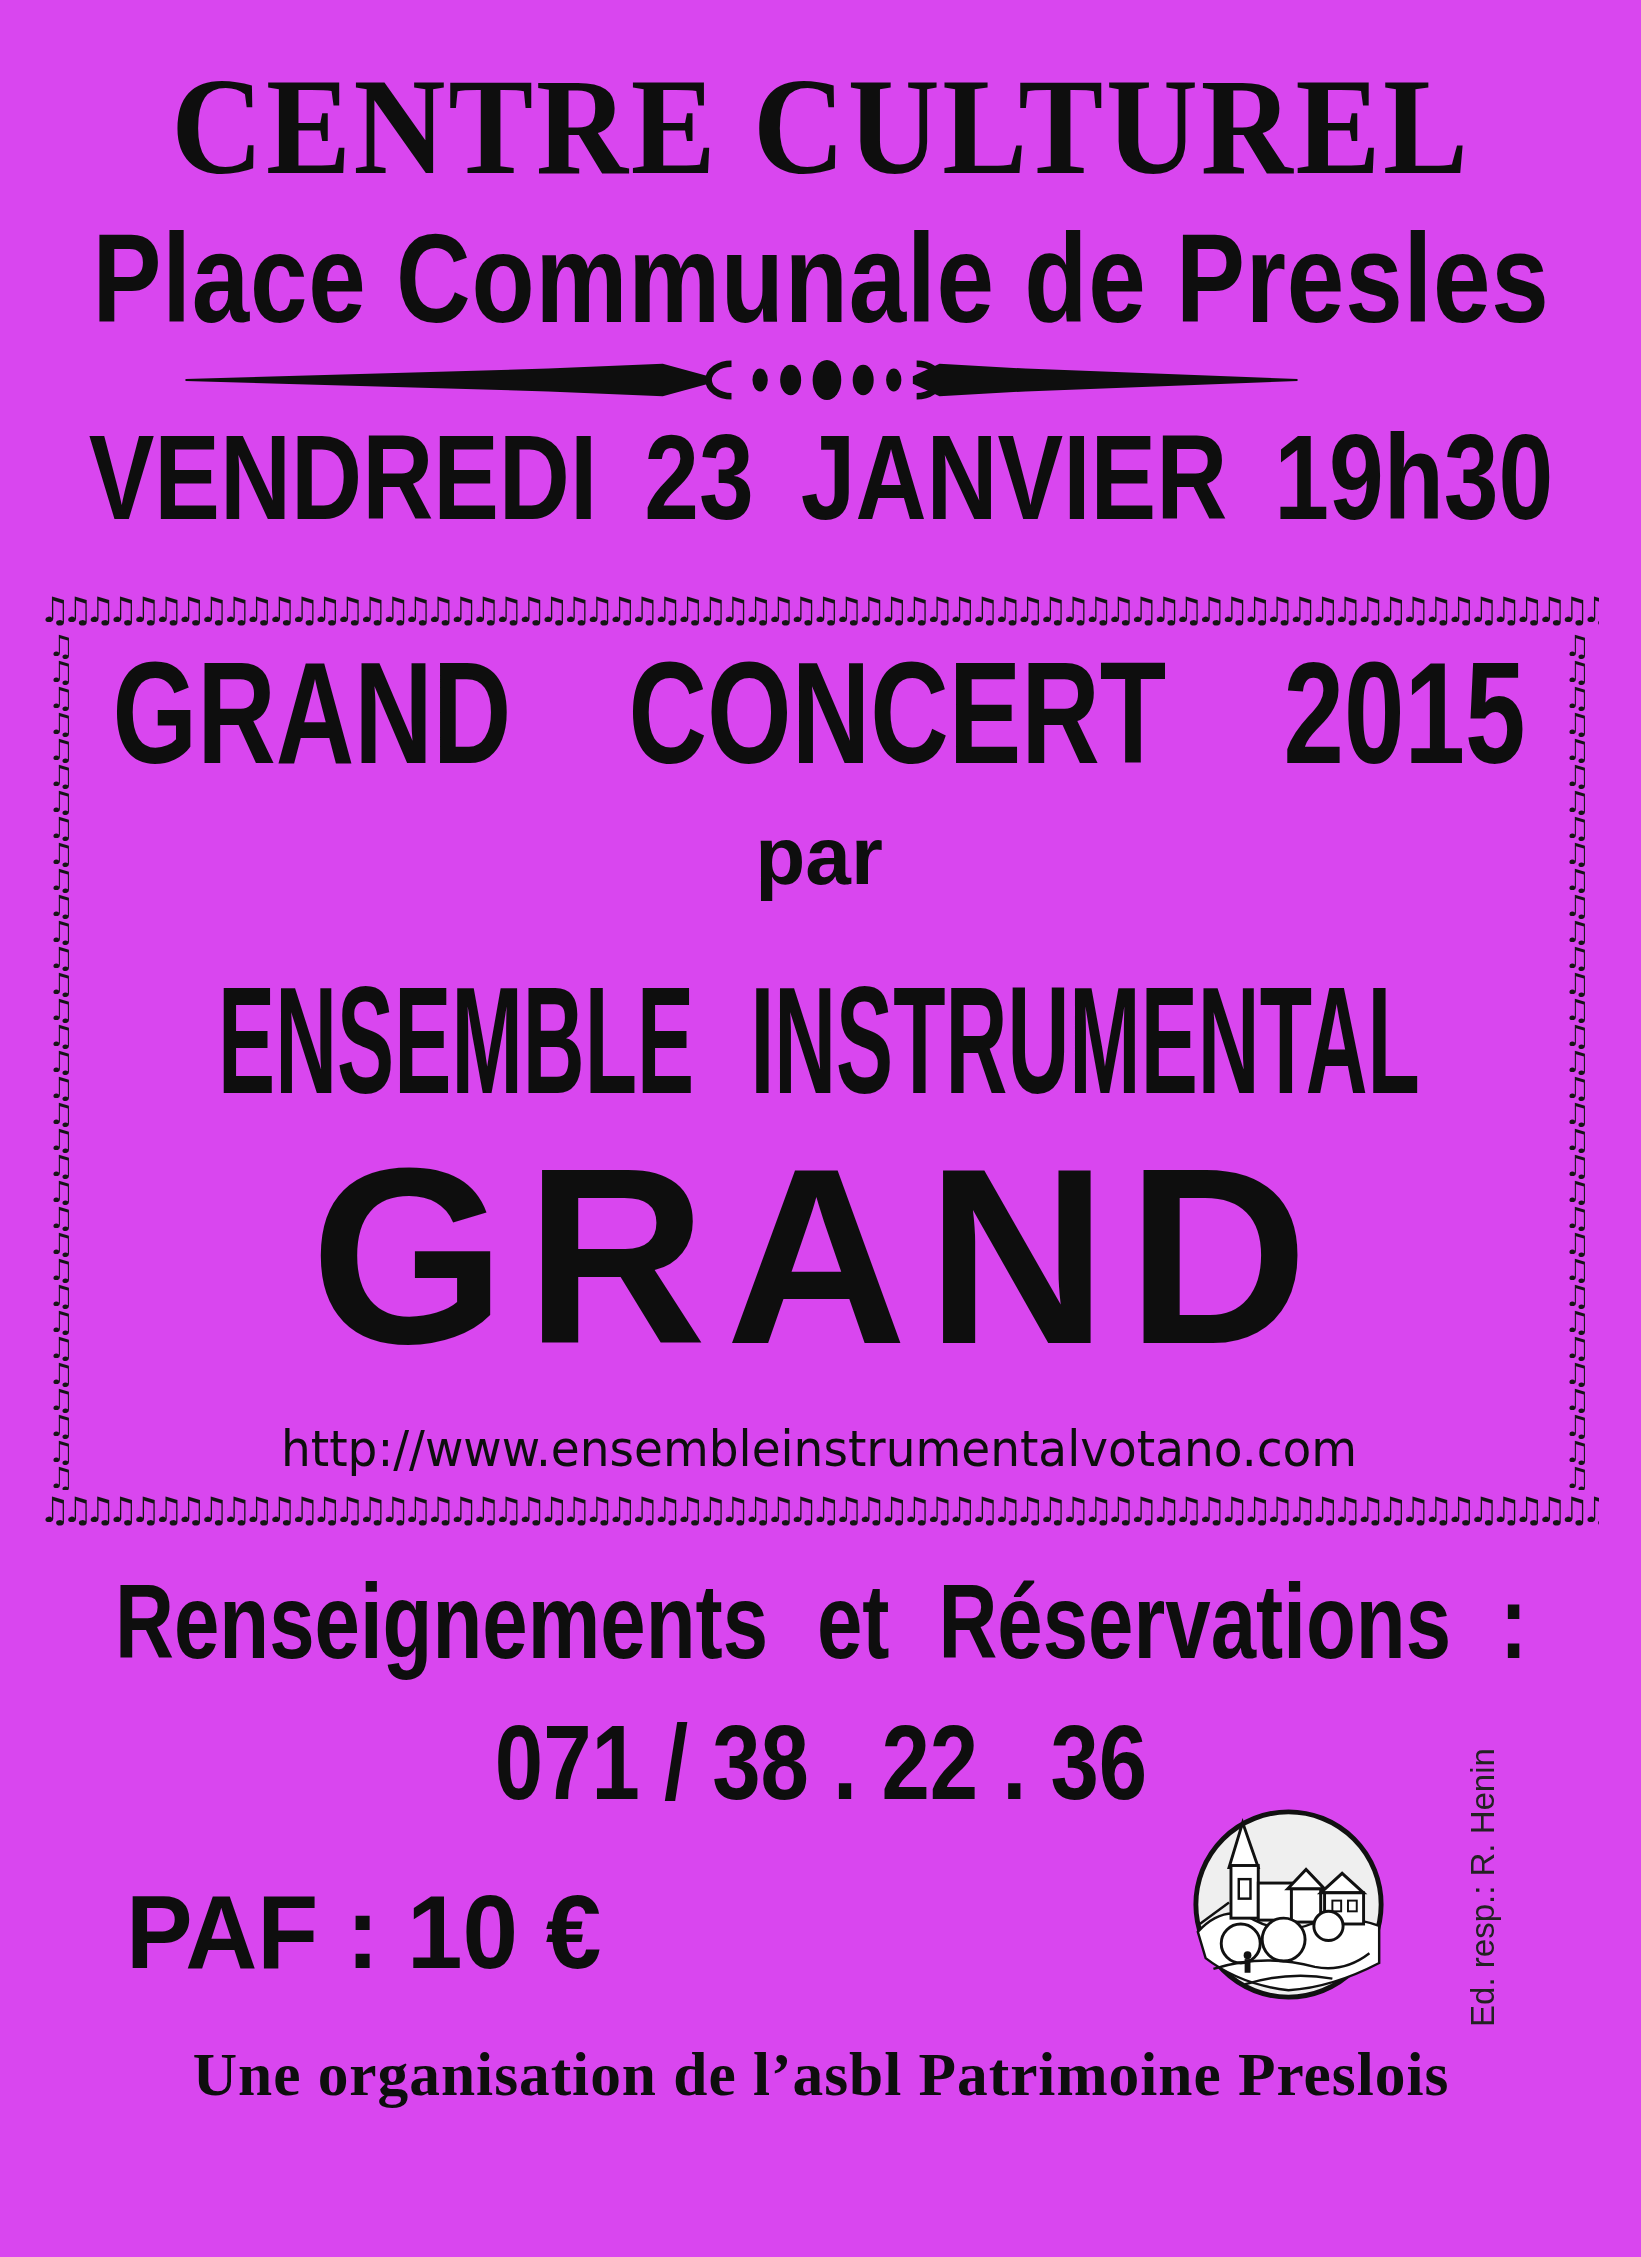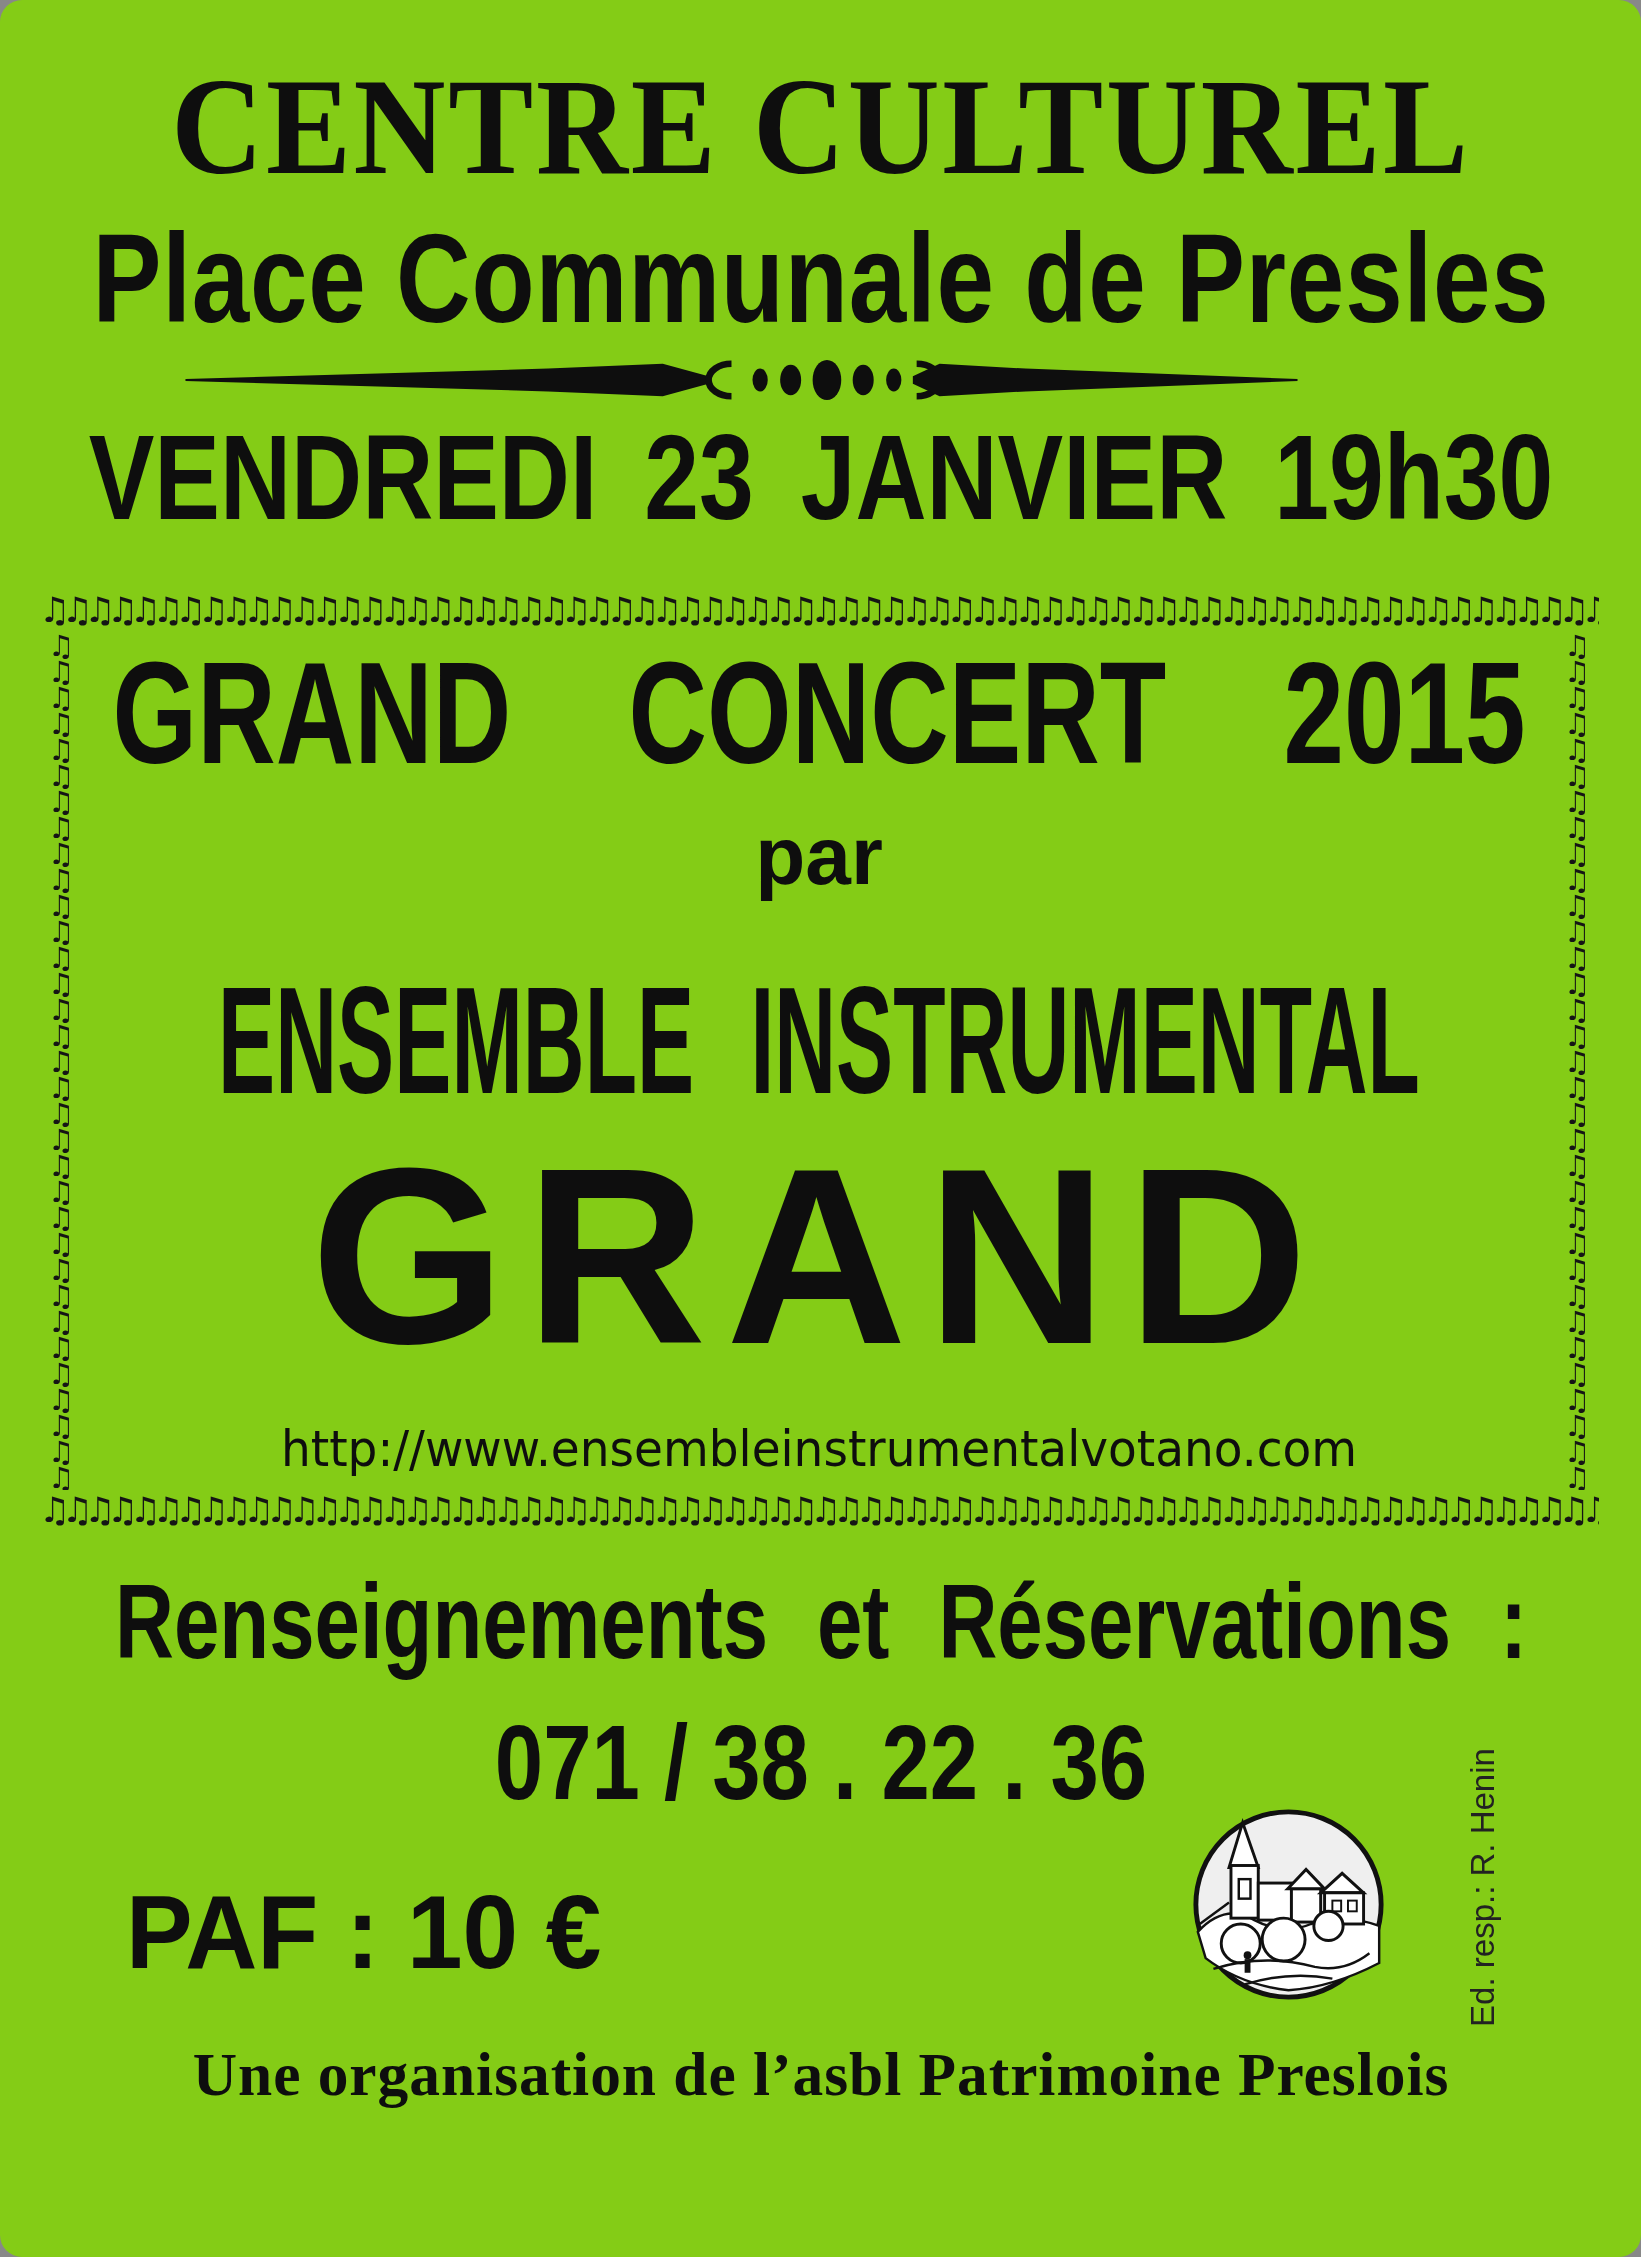--- a/index.html
+++ b/index.html
@@ -1,24 +1,23 @@
 <!DOCTYPE html>
 <html><head>
 <meta charset="utf-8">
 <style>
   html,body{margin:0;padding:0;background:#888;}
   .poster{
     position:relative;
     width:1641px;height:2257px;
     margin:0 auto;
-    background:#84cc16;
+    background:#d946ef;
     color:#0e0e0e;
     overflow:hidden;
     font-family:"Liberation Sans", sans-serif;
-    border-radius:22px;
   }
   .abs{position:absolute;line-height:1;white-space:nowrap;}
   .ctr{left:50%;}
   
   .venue{
     top:59px;
     font-family:"Liberation Serif", serif;
     font-weight:bold;font-size:137px;letter-spacing:2.9px;
     transform:translateX(-50%) scaleX(0.93);
   }

